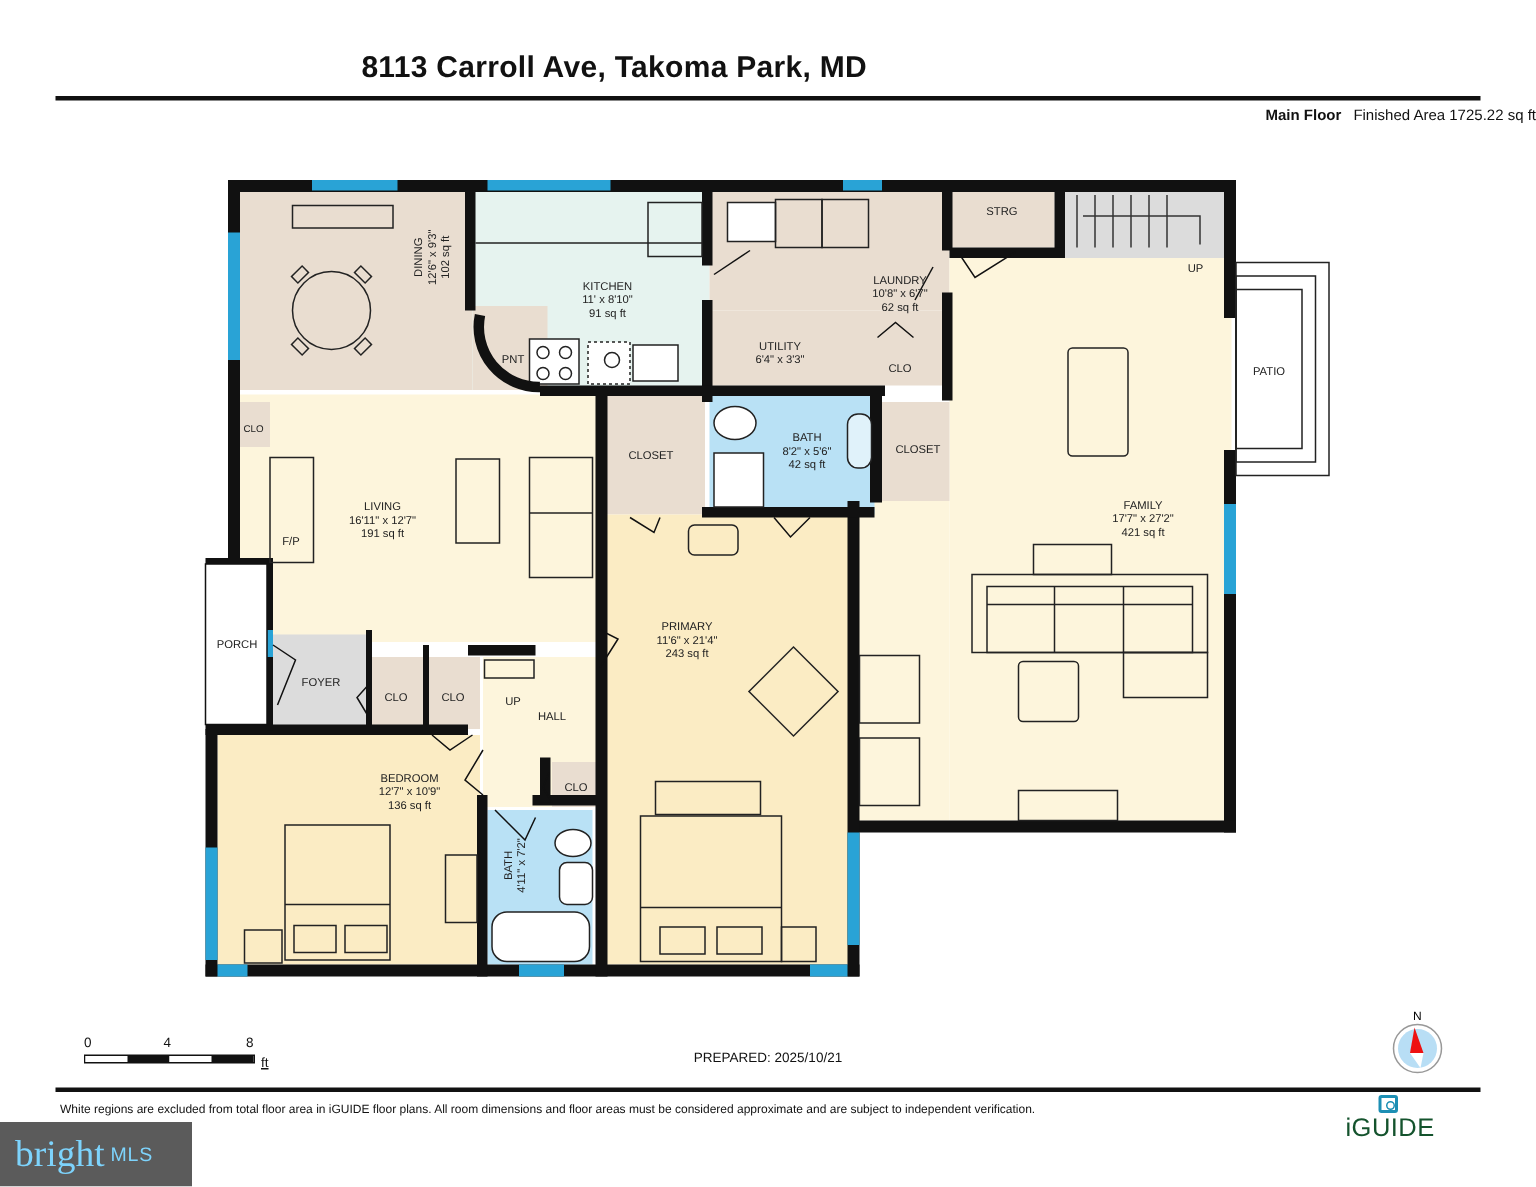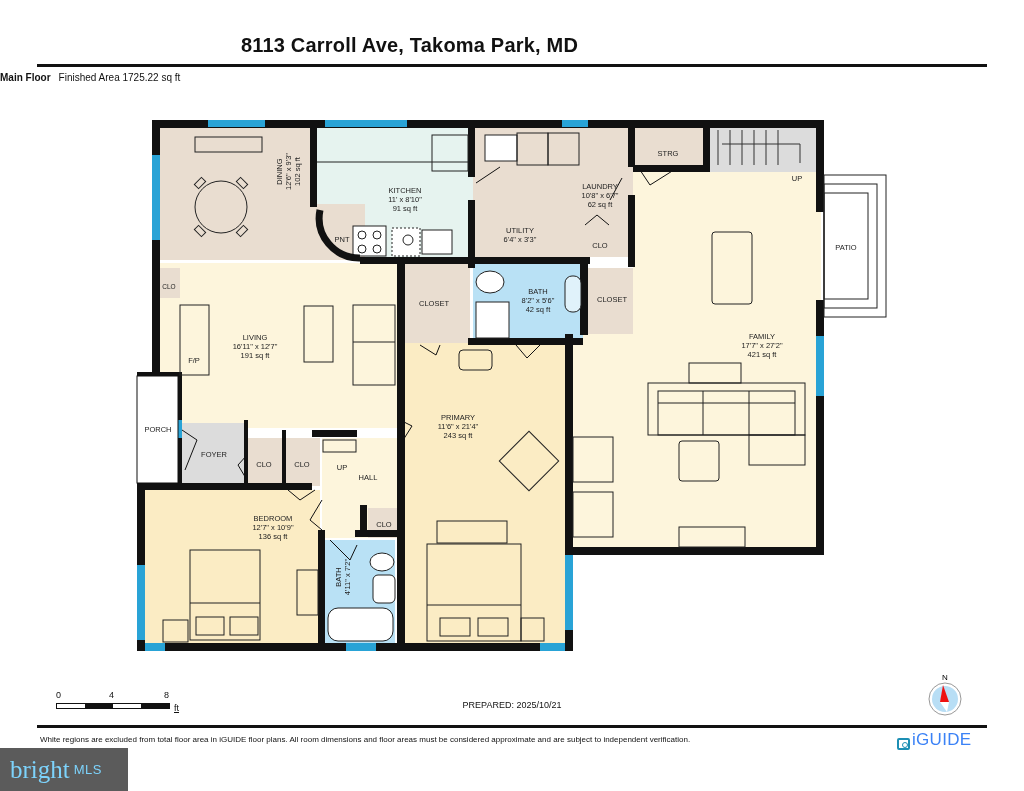--- a/index.html
+++ b/index.html
@@ -1,32 +1,32 @@
 <!DOCTYPE html>
 <html><head>
 <meta charset="utf-8">
 <style>
   html,body{margin:0;padding:0;background:#ffffff;}
   body{width:1024px;height:791px;position:relative;overflow:hidden;font-family:"Liberation Sans",sans-serif;color:#111;}
   .title{position:absolute;left:0;width:819px;top:34px;text-align:center;font-size:20px;font-weight:bold;letter-spacing:0.2px;}
   .rule{position:absolute;left:37px;width:950px;height:3px;background:#111;}
-  .subtitle{position:absolute;left:0;width:1024px;top:72px;text-align:left;font-size:10px;}
+  .subtitle{position:absolute;left:0;width:1024px;top:72px;text-align:right;font-size:10px;}
   .subtitle b{font-weight:bold;margin-right:8px;}
   .plan{position:absolute;left:0;top:0;width:1024px;height:791px;}
   .room-label{position:absolute;font-size:7.5px;text-align:center;line-height:9px;color:#222;text-transform:none;}
   .room-label .n{display:block;}
   .prepared{position:absolute;left:0;width:1024px;top:700px;text-align:center;font-size:9px;}
   .scale{position:absolute;left:56px;top:690px;}
   .scale .nums{position:relative;height:12px;font-size:9px;}
   .scale .nums span{position:absolute;top:0;}
   .scale .bar{display:flex;border:1px solid #111;height:4px;width:112px;margin-top:1px;}
   .scale .bar i{flex:1;display:block;}
   .scale .ft{position:absolute;left:118px;top:13px;font-size:9px;text-decoration:underline;}
   .disclaimer{position:absolute;left:40px;top:735px;font-size:8px;color:#111;}
-  .iguide{position:absolute;left:897px;top:730px;font-size:17px;color:#3b82f6;display:flex;align-items:flex-end;letter-spacing:0.3px;}
+  .iguide{position:absolute;left:897px;top:730px;font-size:17px;color:#14532d;display:flex;align-items:center;letter-spacing:0.3px;flex-direction:column;}
   .iguide .box{width:13px;height:12px;border:2px solid #1d8fb4;border-radius:2px;margin-right:2px;position:relative;box-sizing:border-box;}
   .iguide .box:after{content:"";position:absolute;left:3px;top:2px;width:4px;height:4px;border:1.5px solid #1d8fb4;border-radius:50%;}
   .compass{position:absolute;left:925px;top:672px;width:40px;height:46px;}
   .bright{position:absolute;left:0;top:748px;width:128px;height:43px;background:#5b5b5b;color:#7dd3fc;display:flex;align-items:center;padding-left:10px;box-sizing:border-box;}
   .bright .b{font-family:"Liberation Serif",serif;font-size:25px;}
   .bright .m{font-size:13px;margin-left:4px;letter-spacing:0.5px;}
 </style>
 </head>
 <body>
 
@@ -228,21 +228,21 @@
   </div>
 <div class="room-label" style="left:565px;top:182px;width:70px;">
   <span class="n">LAUNDRY</span>
   <span class="n">10'8" x 6'7"</span>
   <span class="n">62 sq ft</span>
 </div>
 <div class="room-label" style="left:490px;top:226px;width:60px;">
   <span class="n">UTILITY</span>
   <span class="n">6'4" x 3'3"</span>
 </div>
-<div class="room-label" style="left:648px;top:149px;width:40px;">
+<div class="room-label" style="left:648px;top:136px;width:40px;">
     <span class="n">STRG</span>
   </div>
 <div class="room-label" style="left:582px;top:241px;width:36px;">
     <span class="n">CLO</span>
   </div>
 <div class="room-label" style="left:785px;top:174px;width:24px;">
     <span class="n">UP</span>
   </div>
 <div class="room-label" style="left:829px;top:243px;width:34px;">
     <span class="n">PATIO</span>

